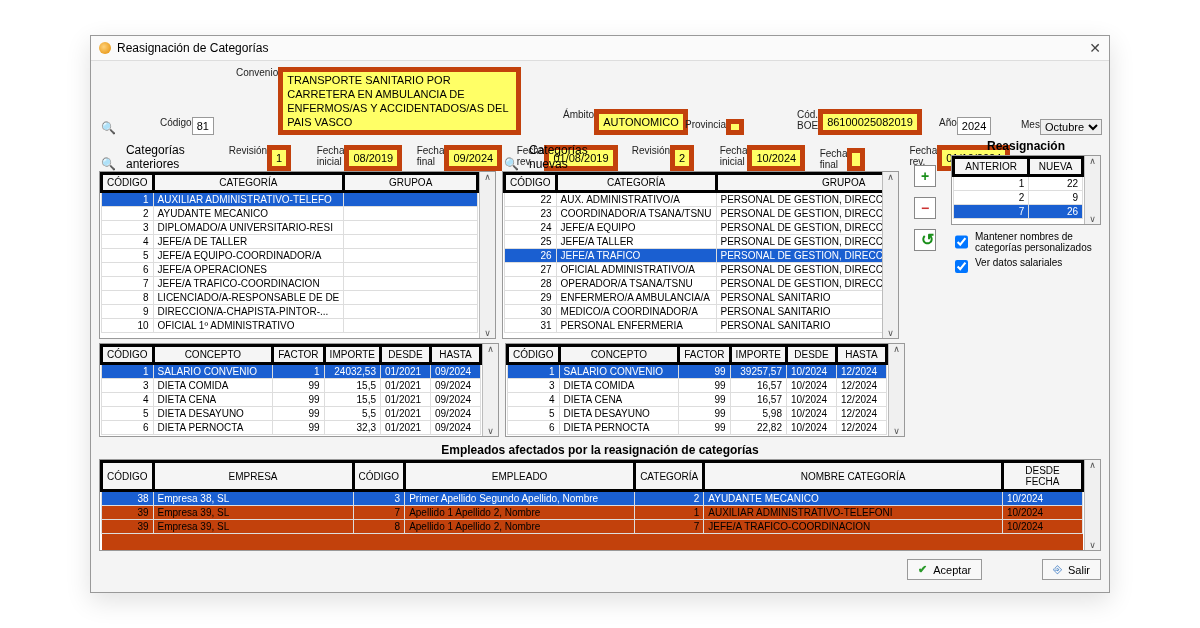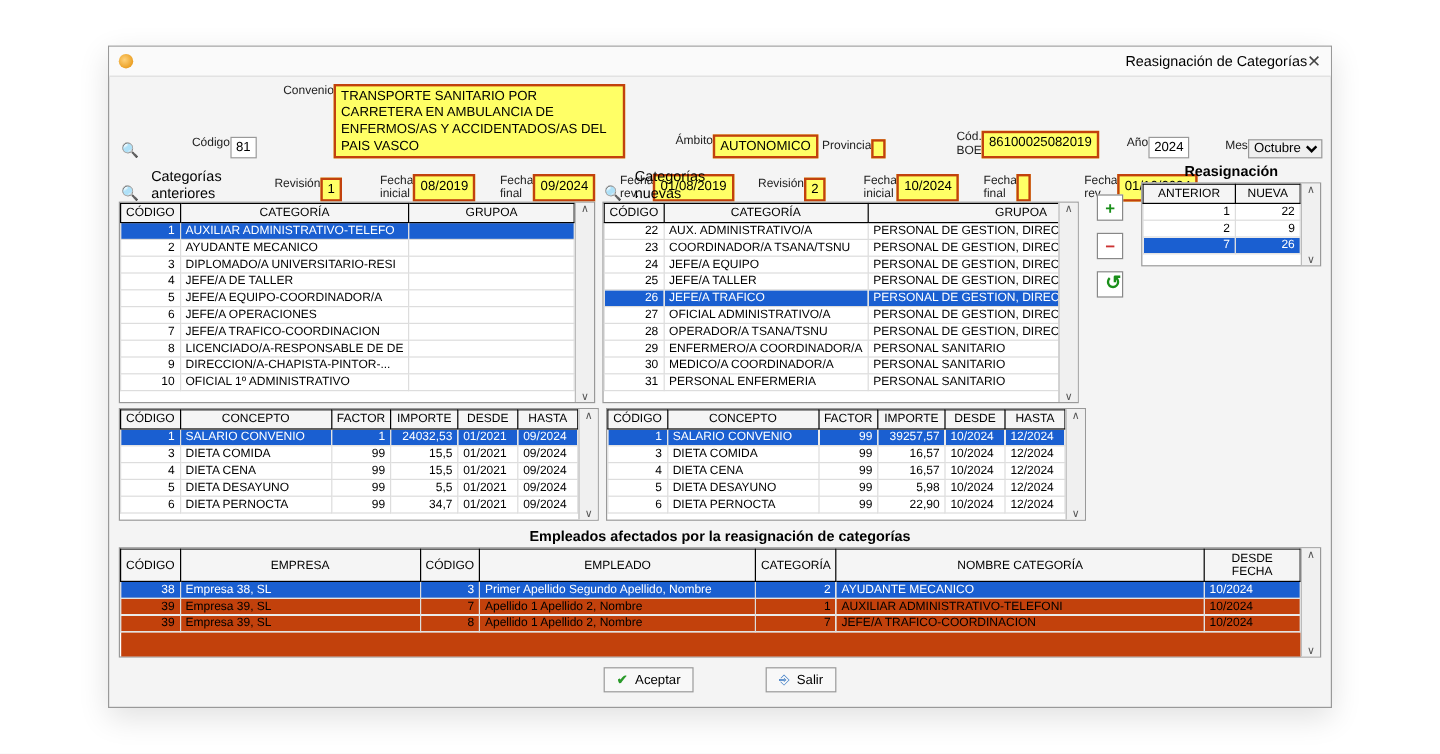--- a/index.html
+++ b/index.html
@@ -1,53 +1,53 @@
 <!DOCTYPE html>
 <html><head>
 <meta charset="utf-8">
 <style>
   * { box-sizing: border-box; }
   body { margin:0; font-family: Tahoma, Arial, sans-serif; font-size:11px; background:#fff; display:flex; justify-content:center; align-items:center; height:628px; }
   .window { width:1020px; border:1px solid #999; box-shadow:0 8px 24px rgba(0,0,0,.12); background:#f4f4f4; }
   .titlebar { display:flex; align-items:center; padding:4px 8px; border-bottom:1px solid #ddd; background:#fafafa; }
   .titlebar .icon { width:12px; height:12px; border-radius:50%; background:radial-gradient(circle at 40% 40%,#ffd27a,#e28a00); margin-right:6px; }
-  .titlebar .title { flex:1; font-size:12px;text-align:right; }
+  .titlebar .title { flex:1; font-size:12px; }
   .titlebar .close { font-size:14px; cursor:pointer; color:#444; }
   .content { padding:6px 8px 8px; }
   .row { display:flex; align-items:flex-end; gap:6px; margin-bottom:4px; }
   .field { display:flex; flex-direction:row;margin-left:36px; }
   .field label { font-size:10px; color:#222; margin-bottom:1px; }
-  .yellow { background:#ffff66; border:2px solid #c2410c; padding:1px 4px; min-height:16px; line-height:14px; }
+  .yellow { background:#ffff66; border:5px solid #c2410c; padding:1px 4px; min-height:16px; line-height:14px; }
   .white  { background:#fff; border:1px solid #999; padding:1px 4px; min-height:16px; line-height:14px; }
   .mag { font-size:12px; cursor:pointer; padding:0 2px; }
   .sec-head { display:flex; align-items:flex-end; gap:8px; margin-top:4px; }
   .sec-title { font-weight:normal; font-size:12px; }
   table { border-collapse:collapse; width:100%; }
   .grid-wrap { border:1px solid #999; background:#fff; position:relative; display:flex; }
   .grid-wrap .tbl { flex:1; overflow:hidden; }
   .scroll { width:16px; background:#f0f0f0; border-left:1px solid #bbb; display:flex; flex-direction:column; justify-content:space-between; align-items:center; font-size:9px; color:#555; }
   .scroll span { cursor:pointer; }
-  th { background:#f5f5f5; border:1px solid #000000; padding:2px 4px; font-weight:normal; font-size:10px; }
+  th { background:#f5f5f5; border:3px solid #000000; padding:2px 4px; font-weight:normal; font-size:10px; }
   td { border:1px solid #ddd; padding:1px 4px; font-size:10px; white-space:nowrap; overflow:hidden; text-overflow:ellipsis; }
   tr.selected td { background:#1a5fd1; color:#fff; }
   .twocol { display:flex; gap:6px; align-items:flex-start; }
   .col { flex:1; min-width:0; }
   .side { width:40px; display:flex; flex-direction:column; gap:10px; align-items:center; padding-top:26px; }
   .side button { width:22px; height:22px; border:1px solid #888; background:#fff; font-weight:bold; cursor:pointer; font-size:14px; line-height:1; }
   .side .add { color:#1a8f1a; }
   .side .del { color:#c33; }
   .side .undo { color:#1a8f1a; font-size:16px; }
   .rightpane { width:150px; }
   .rp-title { font-weight:bold; text-align:center; font-size:12px; margin-bottom:2px; }
   .checks { margin-top:6px; font-size:10px; }
   .checks label { display:flex; gap:4px; margin-bottom:4px; }
   .emp-title { text-align:center; font-weight:bold; font-size:12px; margin:6px 0 2px; }
   .emptable tr.y td { background:#c2410c; }
   .emptable tr.sel td { background:#1a5fd1; color:#fff; }
-  .btnbar { display:flex; justify-content:center; gap:60px; padding:8px 0 4px; }
+  .btnbar { display:flex; justify-content:flex-end; gap:60px; padding:8px 0 4px; }
   .btn { border:1px solid #999; background:#f8f8f8; padding:3px 10px; cursor:pointer; display:flex; align-items:center; gap:6px; font-size:11px; }
   .ok::before { content:"✔"; color:#2a9a2a; font-weight:bold; }
   .exit::before { content:"⎆"; color:#3a7ac4; }
   select { font-size:11px; border:1px solid #999; }
   .num { text-align:right; }
 </style>
 </head>
 <body>
 
 <div class="window">
@@ -246,21 +246,21 @@
                     <td>OFICIAL ADMINISTRATIVO/A</td>
                     <td>PERSONAL DE GESTION, DIRECCION Y ADMI TECN</td>
                   </tr>
                   <tr>
                     <td class="num">28</td>
                     <td>OPERADOR/A TSANA/TSNU</td>
                     <td>PERSONAL DE GESTION, DIRECCION Y ADMI TECN</td>
                   </tr>
                   <tr>
                     <td class="num">29</td>
-                    <td>ENFERMERO/A COORDINADOR/A</td>
+                    <td>ENFERMERO/A AMBULANCIA/A</td>
                     <td>PERSONAL SANITARIO </td>
                   </tr>
                   <tr>
                     <td class="num">30</td>
                     <td>MEDICO/A COORDINADOR/A</td>
                     <td>PERSONAL SANITARIO </td>
                   </tr>
                   <tr>
                     <td class="num">31</td>
                     <td>PERSONAL ENFERMERIA</td>
@@ -306,20 +306,30 @@
                     <td class="num">7</td>
                     <td class="num">26</td>
                   </tr>
                 </tbody>
               </table>
             </div>
           <div class="scroll">
               <span>∧</span>
               <span>∨</span>
             </div>
+        </div>
+        <div class="checks">
+          <label>
+              <input type="checkbox" checked="" style="">
+              <span>Mantener nombres de categorías personalizados</span>
+            </label>
+          <label>
+              <input type="checkbox" checked="" style="">
+              <span>Ver datos salariales</span>
+            </label>
         </div>
       </div>
     </div>
 
     <div class="twocol" style="margin-top:4px">
       <div class="col">
         <div class="grid-wrap" style="height:94px">
           <div class="tbl">
               <table id="conc-prev">
                 <thead>
@@ -362,21 +372,21 @@
                     <td>DIETA DESAYUNO</td>
                     <td class="num">99</td>
                     <td class="num">5,5</td>
                     <td>01/2021</td>
                     <td>09/2024</td>
                   </tr>
                   <tr>
                     <td class="num">6</td>
                     <td>DIETA PERNOCTA</td>
                     <td class="num">99</td>
-                    <td class="num">34,7</td>
+                    <td class="num">32,3</td>
                     <td>01/2021</td>
                     <td>09/2024</td>
                   </tr>
                 </tbody>
               </table>
             </div>
           <div class="scroll">
               <span>∧</span>
               <span>∨</span>
             </div>
@@ -426,21 +436,21 @@
                     <td>DIETA DESAYUNO</td>
                     <td class="num">99</td>
                     <td class="num">5,98</td>
                     <td>10/2024</td>
                     <td>12/2024</td>
                   </tr>
                   <tr>
                     <td class="num">6</td>
                     <td>DIETA PERNOCTA</td>
                     <td class="num">99</td>
-                    <td class="num">22,90</td>
+                    <td class="num">22,82</td>
                     <td>10/2024</td>
                     <td>12/2024</td>
                   </tr>
                 </tbody>
               </table>
             </div>
           <div class="scroll">
               <span>∧</span>
               <span>∨</span>
             </div>

